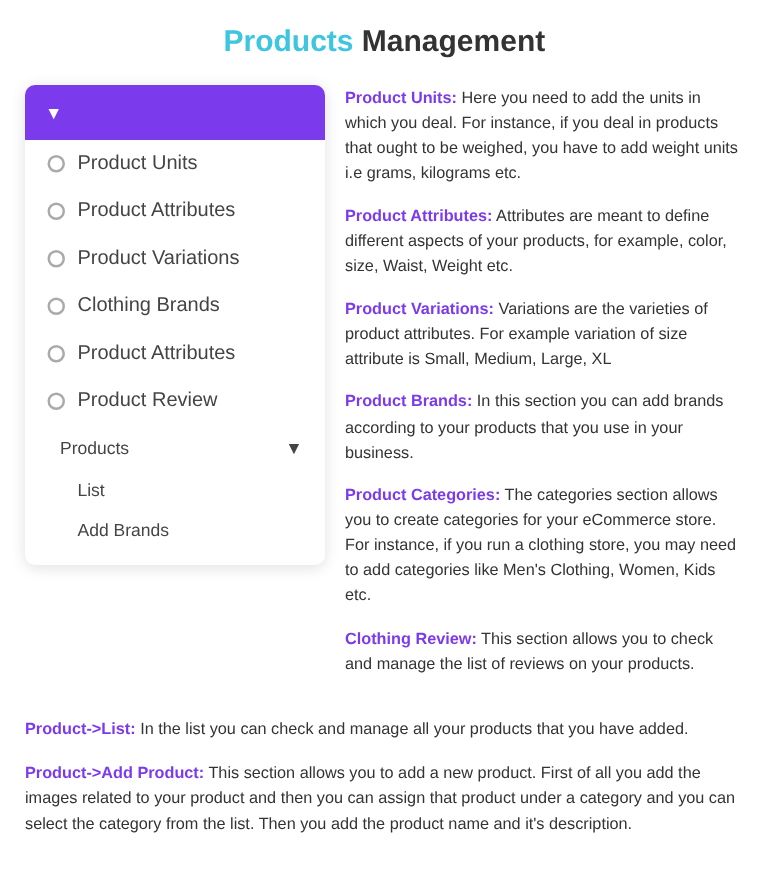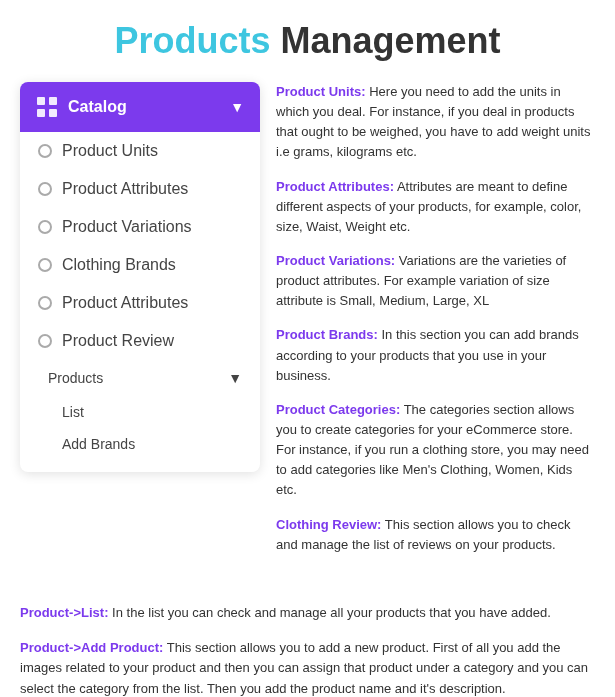--- a/index.html
+++ b/index.html
@@ -5,21 +5,21 @@
     * { box-sizing: border-box; margin: 0; padding: 0; }
     body {
       font-family: Arial, sans-serif;
       background: #fff;
       width: 615px;
       min-height: 697px;
       padding: 20px;
     }
     .page-title {
       text-align: center;
-      font-size: 36px;
+      font-size: 24px;
       font-weight: 700;
       margin-bottom: 20px;
       color: #333;
     }
     .page-title .highlight {
       color: #3ec6e0;
     }
     .main-content {
       display: flex;
       gap: 16px;
@@ -107,21 +107,21 @@
     .desc-block {
       margin-bottom: 14px;
     }
     .desc-label {
       color: #7c3aed;
       font-weight: 700;
     }
 
     
     .bottom-section {
-      margin-top: 34px;
+      margin-top: 18px;
       font-size: 13px;
       color: #333;
       line-height: 1.6;
     }
     .bottom-block {
       margin-bottom: 14px;
     }
     .bottom-label {
       color: #7c3aed;
       font-weight: 700;
@@ -131,29 +131,20 @@
 <body>
 
 <h1 class="page-title">
   <span class="highlight">Products</span><span> Management</span>
 </h1>
 
 <div class="main-content">
 
   <div class="sidebar">
     <div class="sidebar-header">
-      <div class="sidebar-header-left">
-        <svg class="catalog-icon" viewBox="0 0 22 22" fill="none">
-          <rect x="1" y="1" width="8" height="8" rx="1" fill="white" opacity="0.9"></rect>
-          <rect x="13" y="1" width="8" height="8" rx="1" fill="white" opacity="0.9"></rect>
-          <rect x="1" y="13" width="8" height="8" rx="1" fill="white" opacity="0.9"></rect>
-          <rect x="13" y="13" width="8" height="8" rx="1" fill="white" opacity="0.9"></rect>
-        </svg>
-        <span>Catalog</span>
-      </div>
       <span class="chevron-icon">▼</span>
     </div>
 
     <div class="sidebar-item">
       <span class="radio-dot"></span>
       <span>Product Units</span>
     </div>
     <div class="sidebar-item">
       <span class="radio-dot"></span>
       <span>Product Attributes</span>

